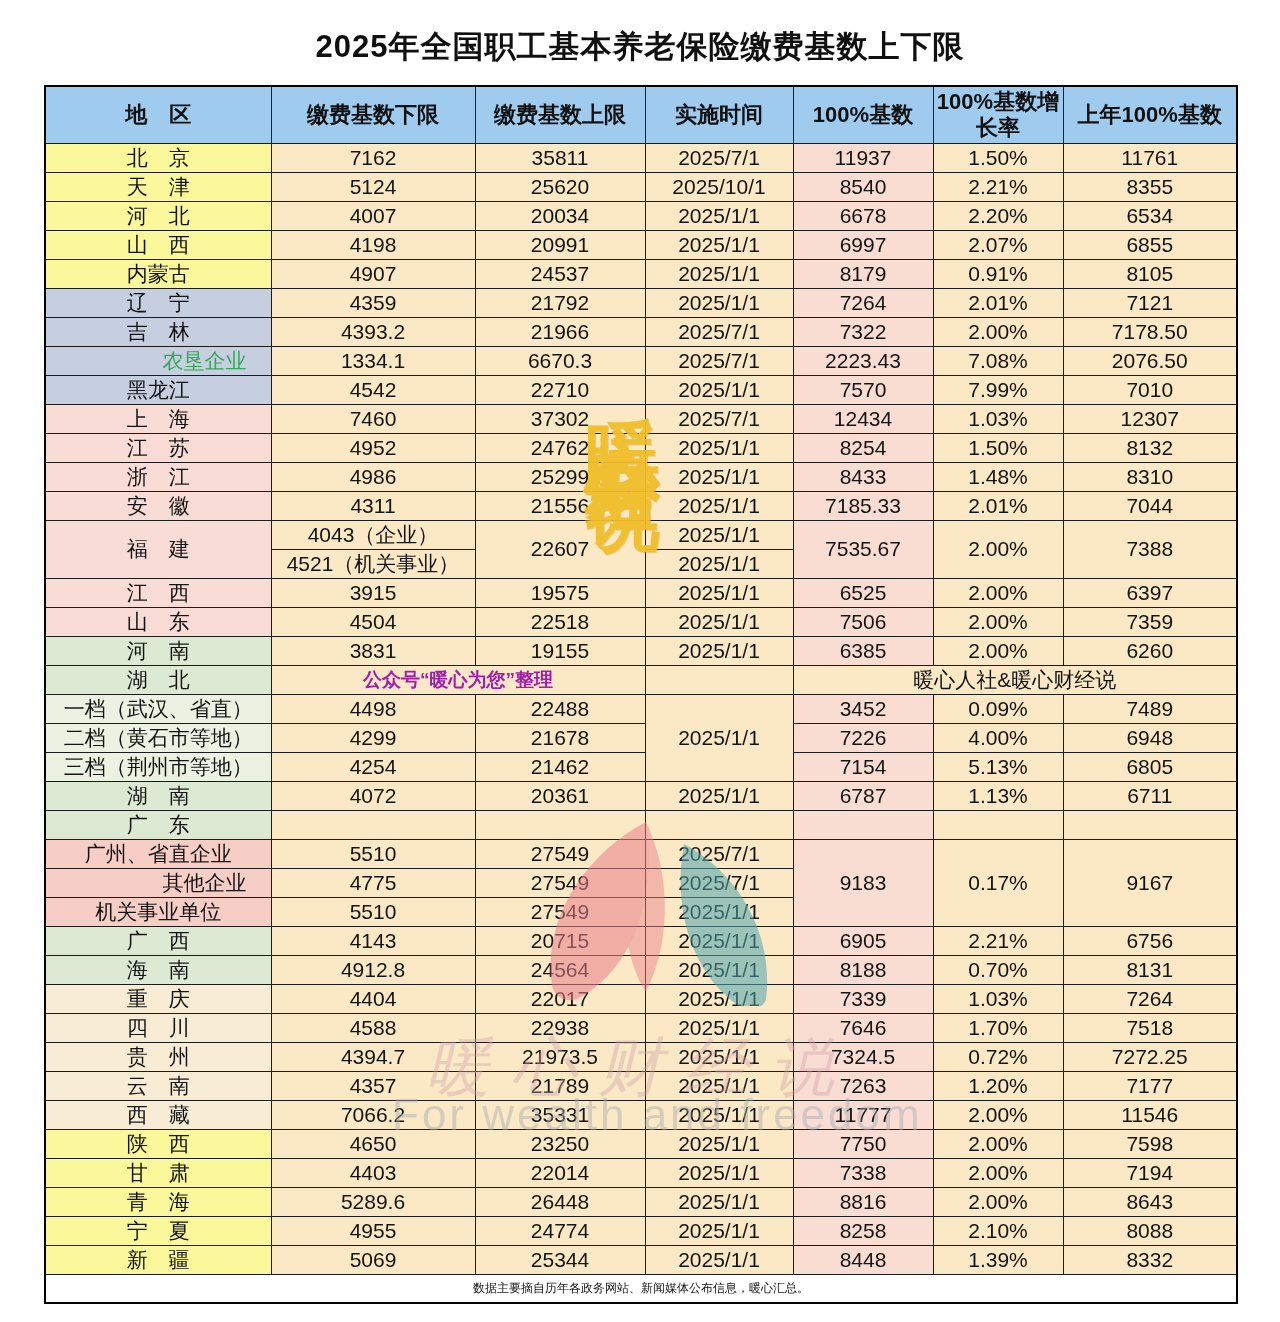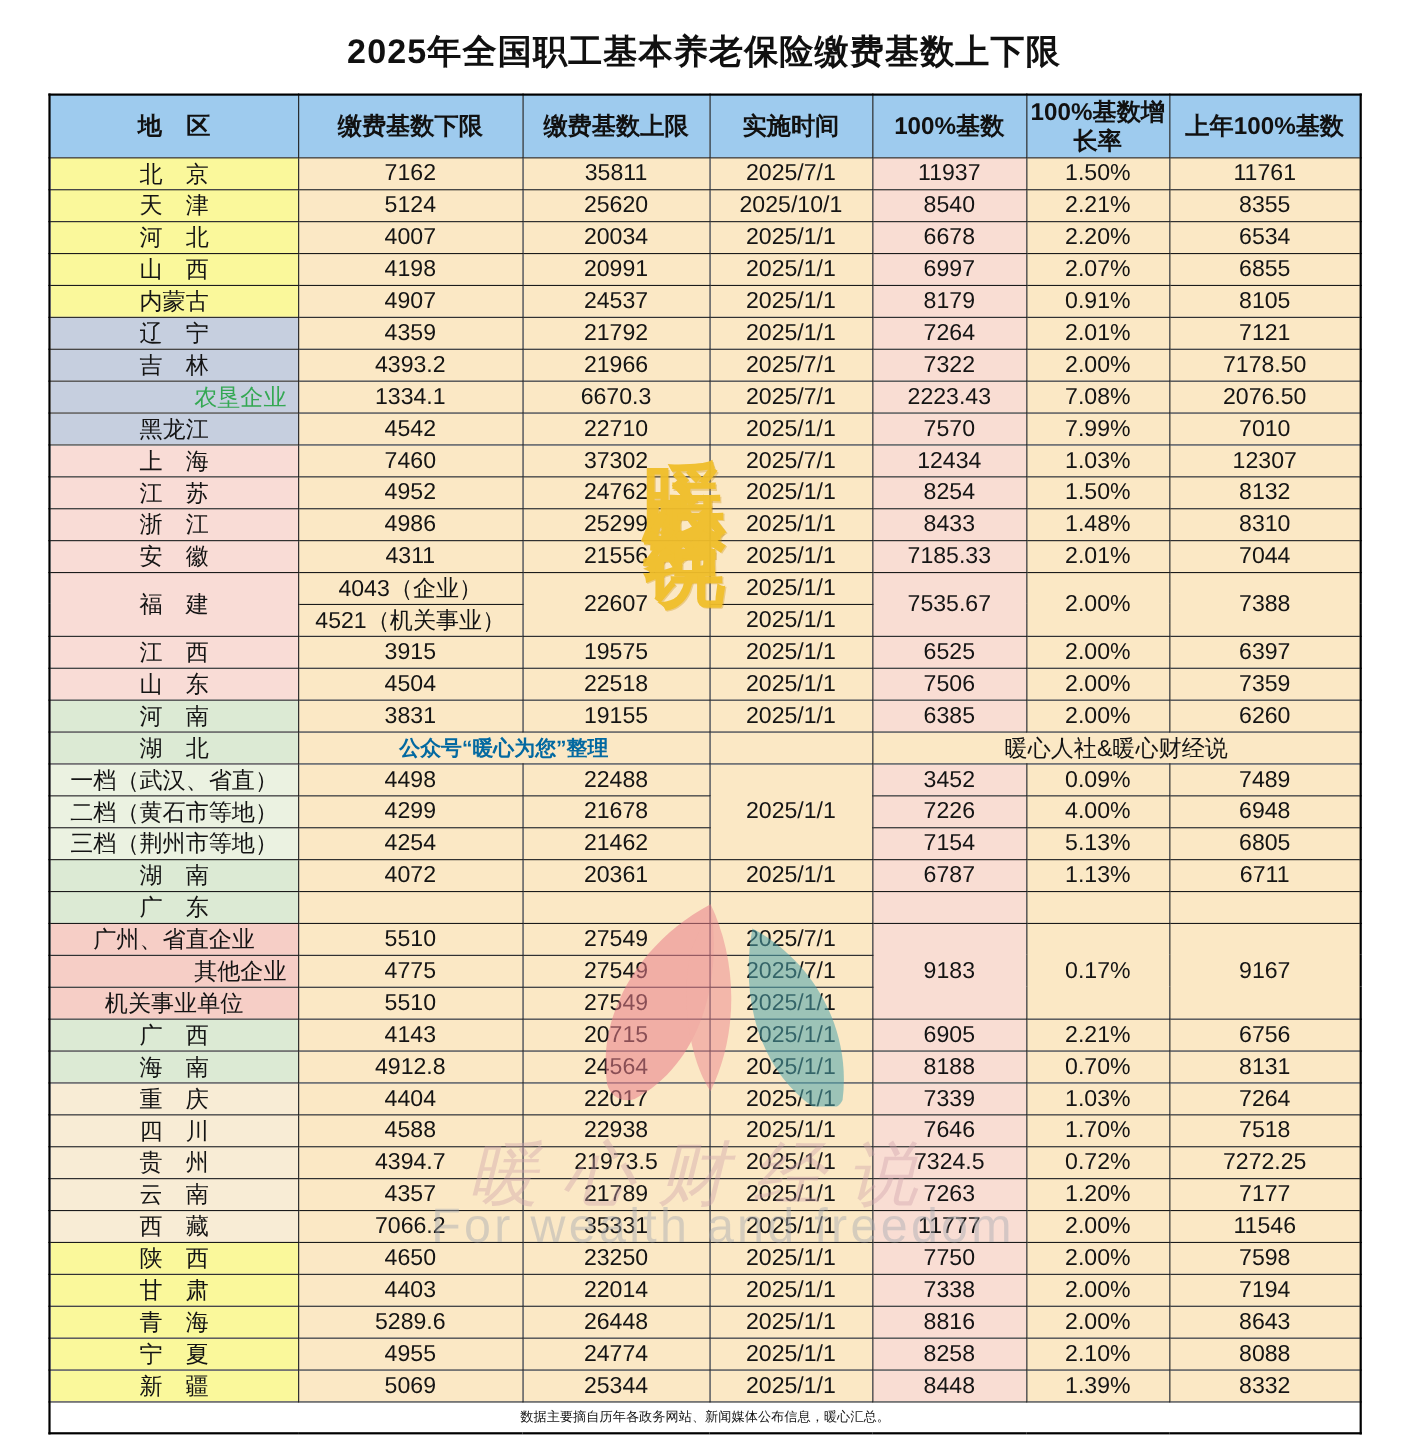--- a/index.html
+++ b/index.html
@@ -34,22 +34,22 @@
   td.bg-d { background:#FBE8C5; }
   td.bg-k { background:#F9DDD3;margin-top:36px; }
   td.bg-y { background:#FAF89B; }
   td.bg-b { background:#C6CFDF; }
   td.bg-p { background:#F9DCD6; }
   td.bg-pg{ background:#F6CEC6; }
   td.bg-g { background:#DCEAD4; }
   td.bg-gl{ background:#EBF2E1; }
   td.bg-c { background:#F8ECD5; }
   td.bg-w { background:#ffffff; }
-  td.al-right { text-align:right; padding-right:10px; }
-  td.fg-red   { color:#0369a1; font-weight:600; }
+  td.al-right { text-align:right; padding-right:24px; }
+  td.fg-red   { color:#a21caf; font-weight:600; }
   td.fg-green { color:#34A853; }
   
   .wm { position:absolute; pointer-events:none; }
   .wm-vertical {
     left:586px; top:356px;
     writing-mode:vertical-rl; text-orientation:upright;
     font-size:74px; font-weight:700; letter-spacing:16px; line-height:1;
     color:#F0BE2A; opacity:0.95; z-index:5;
     text-shadow:1px 1px 0 rgba(200,140,0,0.35);
   }

